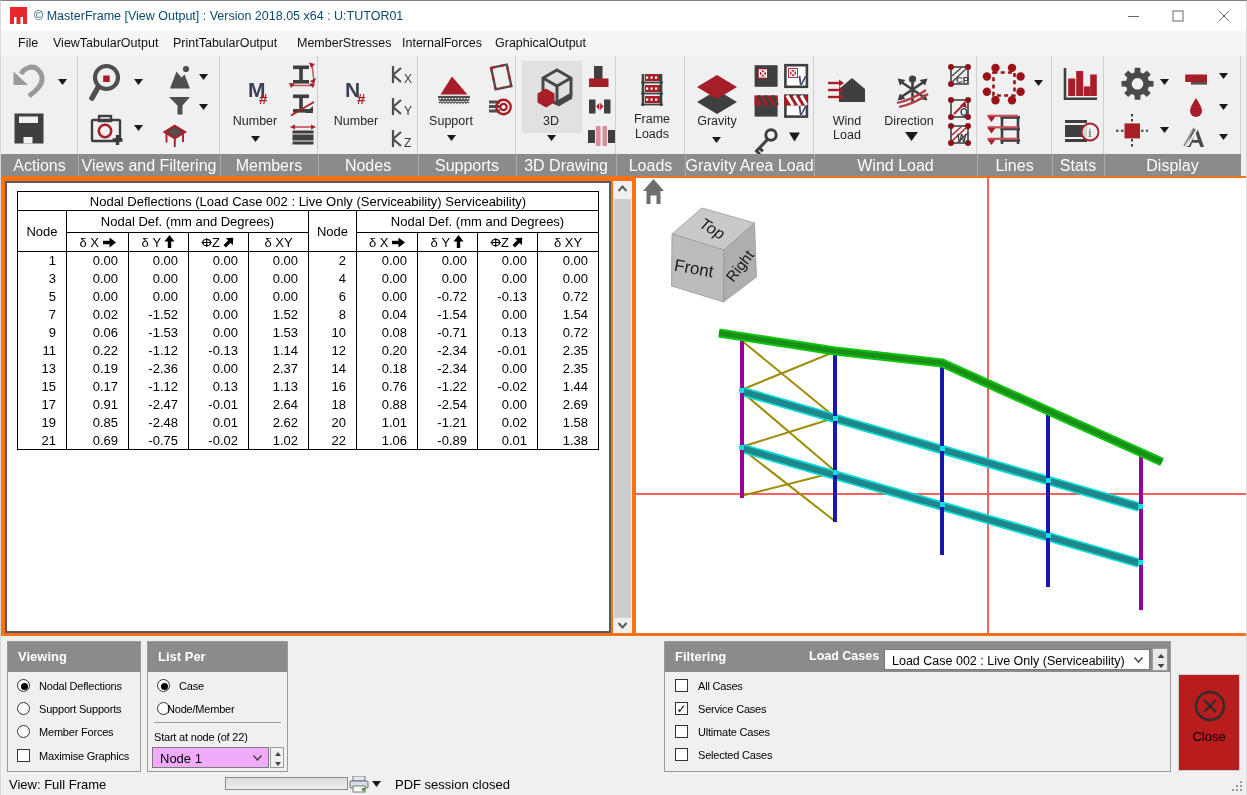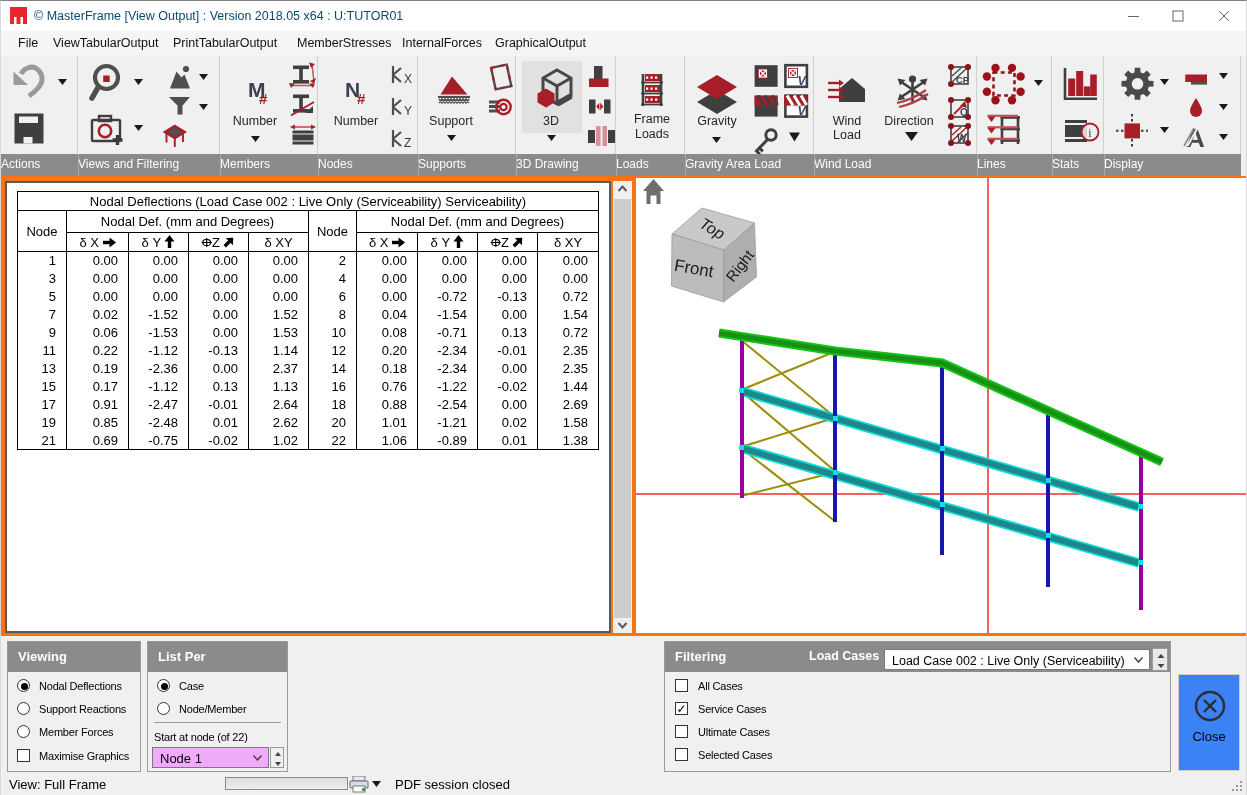--- a/index.html
+++ b/index.html
@@ -8,21 +8,21 @@
 .abs{position:absolute}
 
 #titlebar{position:absolute;left:0;top:0;width:1247px;height:30px;background:#ffffff}
 #title-text{position:absolute;left:33px;top:8px;font-size:12.5px;color:#0c4a6e;white-space:nowrap}
 
 #menubar{position:absolute;left:0;top:30px;width:1247px;height:25px;background:#f6f5f6;font-size:12.5px;color:#111}
 #menubar span{position:absolute;top:5px}
 
 #ribbon{position:absolute;left:0;top:55px;width:1247px;height:98px;background:#f1f0f1}
 #labelbar{position:absolute;left:0;top:153px;width:1240px;height:22px;background:#8b8b8b}
-#labelbar .lbl{position:absolute;top:3px;height:16px;font-size:12px;color:#fdfdfd;text-align:left}
+#labelbar .lbl{position:absolute;top:3px;height:16px;font-size:16px;color:#fdfdfd;text-align:center}
 #labelbar .sep{position:absolute;top:0;width:1px;height:22px;background:#a9a9a9}
 
 #content{position:absolute;left:0;top:175px;width:1247px;height:460px;background:#f97316}
 #tablepanel{position:absolute;left:4px;top:5px;width:606px;height:452px;background:#ffffff;border:2px solid #5a5a5a}
 #vscroll{position:absolute;left:612px;top:5px;width:19px;height:452px;background:#f0f0f0}
 #viewpanel{position:absolute;left:635px;top:2px;width:612px;height:455px;background:#ffffff}
 
 #dtable{position:absolute;left:10px;top:8px;border-collapse:collapse;table-layout:fixed;font-size:13px;color:#000}
 #dtable{border:1px solid #000}
 #dtable td,#dtable th{border:1px solid #000;padding:0;font-weight:normal;overflow:hidden;white-space:nowrap}
@@ -698,35 +698,35 @@
 
 <div id="bottombar">
 
   <div class="panel" style="left:6px;top:5px;width:134px;height:131px">
     <div class="phead">
         <span style="left:10px">Viewing</span>
       </div>
     <div class="rad sel" style="left:9px;top:37px"></div>
       <span class="ritem" style="left:31px;top:37px">Nodal Deflections</span>
     <div class="rad" style="left:9px;top:60px"></div>
-      <span class="ritem" style="left:31px;top:60px">Support Reactions</span>
+      <span class="ritem" style="left:31px;top:60px">Support Supports</span>
     <div class="rad" style="left:9px;top:83px"></div>
       <span class="ritem" style="left:31px;top:83px">Member Forces</span>
     <div class="chk" style="left:9px;top:107px"></div>
       <span class="ritem" style="left:31px;top:107px">Maximise Graphics</span>
   </div>
 
   <div class="panel" style="left:146px;top:5px;width:141px;height:131px">
     <div class="phead">
         <span style="left:10px">List Per</span>
       </div>
     <div class="rad sel" style="left:9px;top:37px"></div>
       <span class="ritem" style="left:31px;top:37px">Case</span>
     <div class="rad" style="left:9px;top:60px"></div>
-      <span class="ritem" style="left:31px;top:60px">Node/Member</span>
+      <span class="ritem" style="left:19px;top:60px">Node/Member</span>
     <div style="position:absolute;left:6px;top:80px;width:127px;height:1px;background:#999"></div>
     <span class="ritem" style="left:6px;top:88px">Start at node (of 22)</span>
     <div class="combo" style="left:4px;top:105px;width:117px;height:21px">
         <span class="ct">Node 1</span>
         <svg class="cv" viewBox="0 0 9 6" style="margin-top:-2px">
           <path d="M0.5 0.5 L4.5 5 L8.5 0.5" fill="none" stroke="#3f3f3f" stroke-width="1.4"></path>
         </svg>
       </div>
     <div class="spin" style="left:122px;top:105px;width:14px;height:21px">
       <svg width="14" height="22">
@@ -757,21 +757,21 @@
     <div class="chk" style="left:10px;top:37px"></div>
       <span class="ritem" style="left:33px;top:37px">All Cases</span>
     <div class="chk" style="left:10px;top:60px">✓</div>
       <span class="ritem" style="left:33px;top:60px">Service Cases</span>
     <div class="chk" style="left:10px;top:83px"></div>
       <span class="ritem" style="left:33px;top:83px">Ultimate Cases</span>
     <div class="chk" style="left:10px;top:106px"></div>
       <span class="ritem" style="left:33px;top:106px">Selected Cases</span>
   </div>
 
-  <div style="position:absolute;left:1177px;top:38px;width:62px;height:97px;background:#3b82f6;border:1px solid #d0d0d0">
+  <div style="position:absolute;left:1177px;top:38px;width:62px;height:97px;background:#b91c1c;border:1px solid #d0d0d0">
     <svg class="abs" style="left:15px;top:15px" width="32" height="32" viewBox="0 0 32 32">
       <circle cx="16" cy="16" r="14" fill="none" stroke="#2e2e2e" stroke-width="2.4"></circle>
       <line x1="10" y1="10" x2="22" y2="22" stroke="#2e2e2e" stroke-width="2.4"></line>
       <line x1="22" y1="10" x2="10" y2="22" stroke="#2e2e2e" stroke-width="2.4"></line>
     </svg>
     <div style="position:absolute;left:0;top:54px;width:100%;text-align:center;font-size:13px">Close</div>
   </div>
 </div>
 
 <div id="statusbar">

